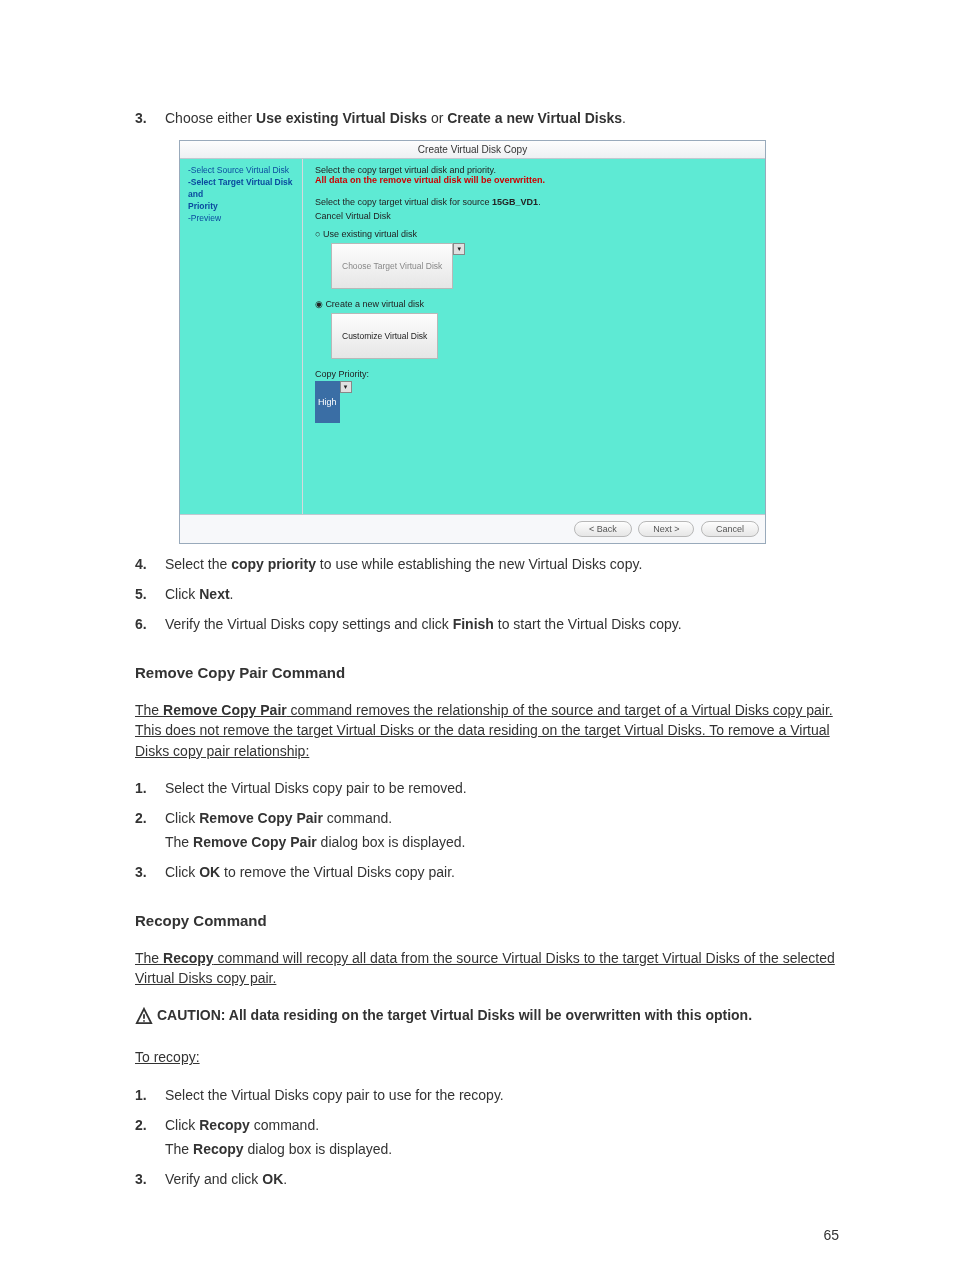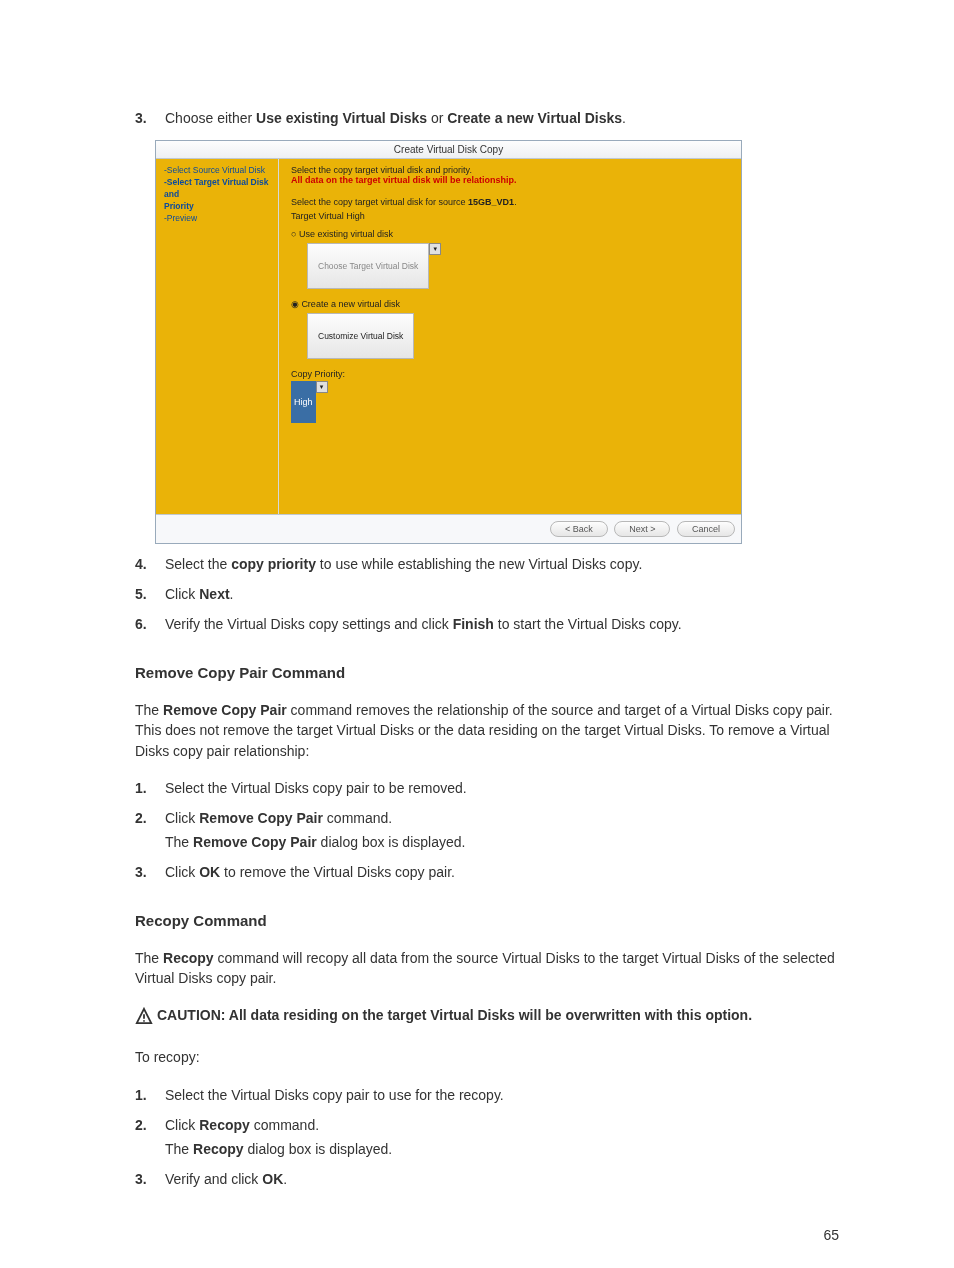--- a/index.html
+++ b/index.html
@@ -24,23 +24,23 @@
     flex-shrink: 0;
   }
   .ol-body {
     flex: 1;
   }
   b { font-weight: bold; }
   
   .dialog {
     border: 1px solid #9ab;
     width: 585px;
-    margin: 8px 0 12px 20px;
+    margin: 8px 0 12px 44px;
     font-size: 9px;
-    background: #eab308;
+    background: #5eead4;
   }
   .dialog-title {
     text-align: center;
     background: linear-gradient(#fdfdfd,#eef0f3);
     border-bottom: 1px solid #c0c8d0;
     padding: 3px 0;
     font-size: 10px;
   }
   .dialog-body {
     display: flex;
@@ -95,21 +95,21 @@
   }
   .fig-caption {
     font-size: 13px;
     font-weight: bold;
     margin: 8px 0 20px 30px;
   }
   h3 {
     font-size: 15px;
     margin: 32px 0 10px 0;
   }
-  p { margin: 19px 0; line-height: 1.45; }
+  p { margin: 19px 0; line-height: 1.45; text-decoration: underline; }
   .caution-row {
     display:flex; align-items:flex-start; margin:10px 0;
   }
   .caution-icon { width:22px; flex-shrink:0; }
   .page-num { text-align: right; margin-top: 40px; font-size: 14px; }
 </style>
 </head>
 <body>
 
 <div class="page">
@@ -127,26 +127,26 @@
       <div class="dlg-left">
         <div>-Select Source Virtual Disk</div>
         <div class="bold">
           <span>-Select Target Virtual Disk and</span><br>
           <span>Priority</span>
         </div>
         <div>-Preview</div>
       </div>
       <div class="dlg-right">
         <div>Select the copy target virtual disk and priority.</div>
-        <div class="warn">All data on the target virtual disk will be relationship.</div>
+        <div class="warn">All data on the remove virtual disk will be overwritten.</div>
 
         <div class="block">
           <span>Select the copy target virtual disk for source </span><b>15GB_VD1</b><span>.</span>
         </div>
-        <div style="margin-top:4px;">Target Virtual High</div>
+        <div style="margin-top:4px;">Cancel Virtual Disk</div>
 
         <div style="margin-top:8px;">
           <span>○</span>
           <span>Use existing virtual disk</span>
         </div>
         <div class="indent">
           <span class="grey-btn">Choose Target Virtual Disk</span><span class="dd-arrow">▾</span>
         </div>
 
         <div style="margin-top:10px;">

